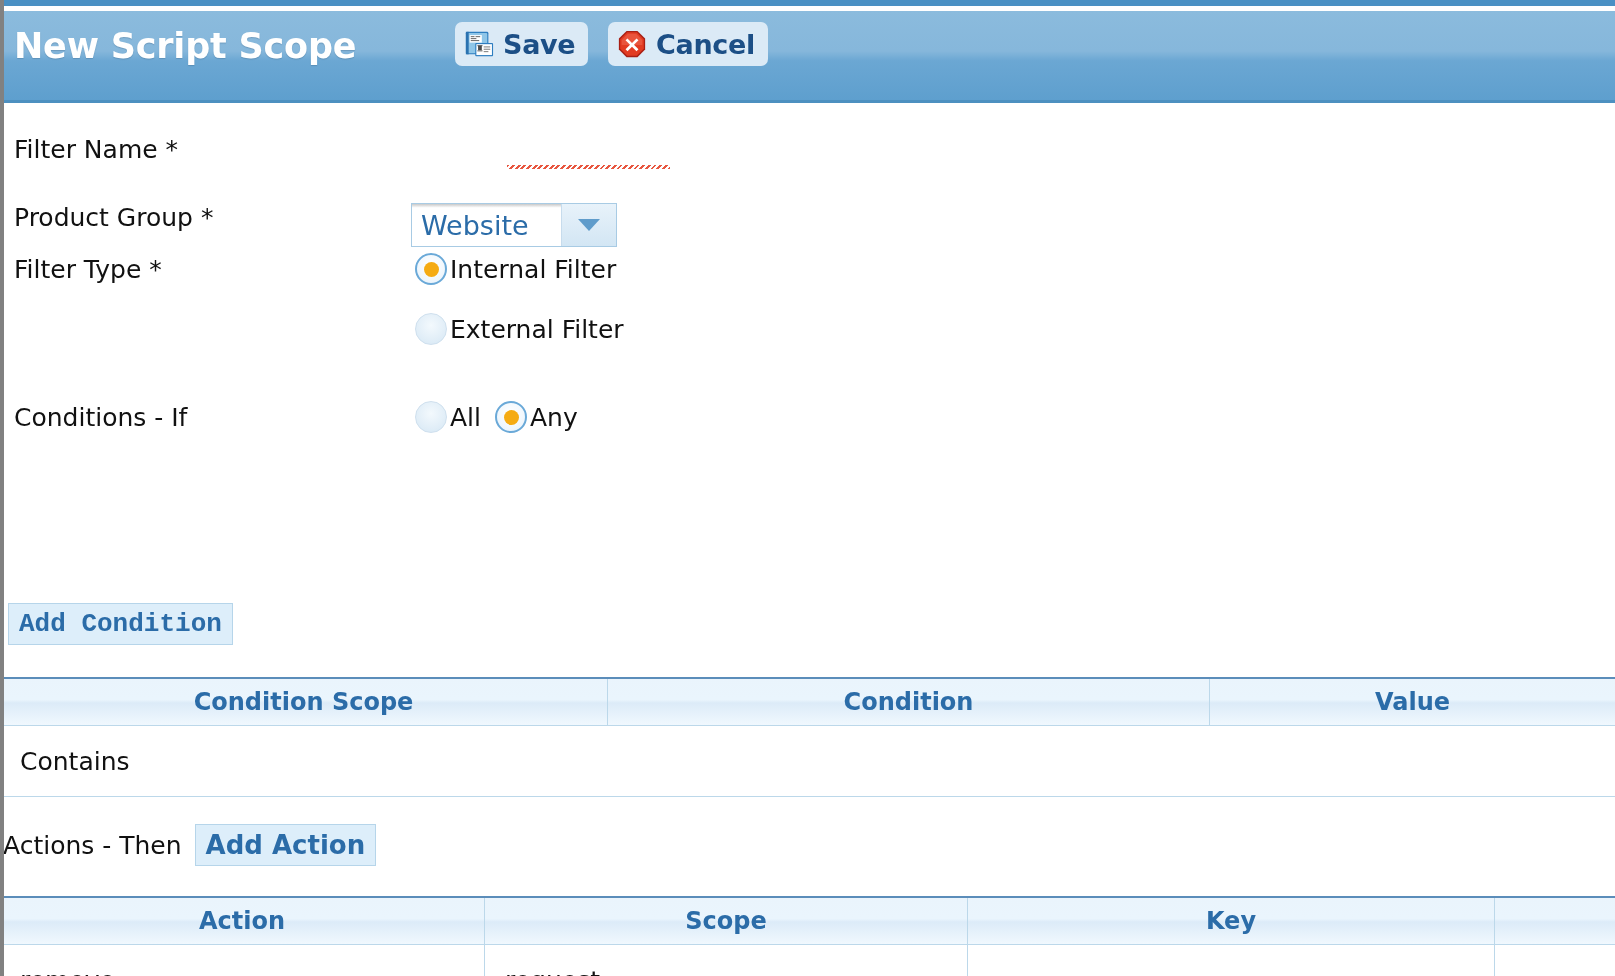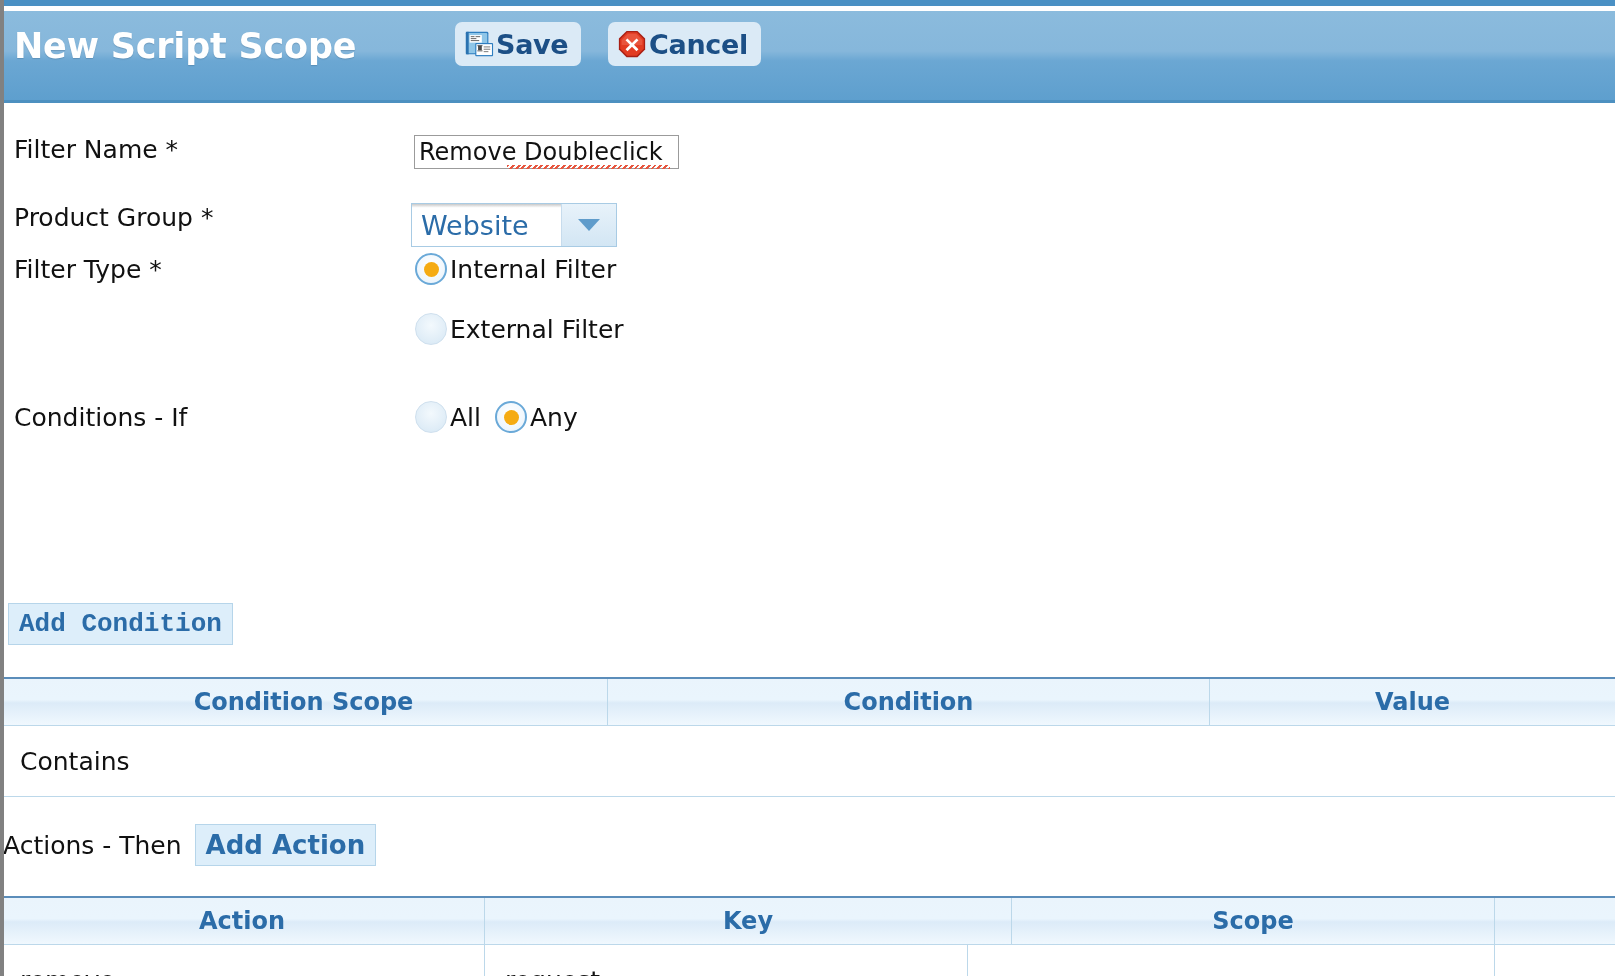--- a/index.html
+++ b/index.html
@@ -81,21 +81,21 @@
     display: flex;
     align-items: center;
     padding: 0 13px 0 9px;
     box-sizing: border-box;
     cursor: pointer;
   }
   .hdr-btn .lbl {
     font-size: 27px;
     font-weight: bold;
     color: #1c4f86;
-    margin-left: 2px;
+    margin-left: 9px;
     white-space: nowrap;
     letter-spacing: -0.3px;
   }
   #btn-save  { left: 455px; }
   #btn-cancel{ left: 608px; }
 
   .icon-save { width: 30px; height: 30px; display:block; }
   .icon-cancel { width: 30px; height: 30px; display:block; }
 
   
@@ -380,21 +380,20 @@
         </svg>
       </span>
       <span class="lbl">Cancel</span>
     </div>
   </div>
 
   <div id="form">
 
     <div class="frow" id="row-filtername">
       <div class="flabel">Filter Name *</div>
-      <input id="input-filtername" type="text" value="Remove Doubleclick" style="">
       <div class="spell-underline"></div>
     </div>
 
     <div class="frow" id="row-productgroup">
       <div class="flabel">Product Group *</div>
       <div id="select-productgroup">
         <div class="sel-value">Website</div>
         <div class="sel-arrow">
           <span class="tri-down"></span>
         </div>
@@ -443,22 +442,22 @@
     </div>
 
     <div id="row-actions-then">
       <span class="at-label">Actions - Then</span>
       <span id="btn-add-action">Add Action</span>
     </div>
 
     <div class="grid" id="grid-actions">
       <div class="ghead">
         <div class="gh" style="width:485px;">Action</div>
+        <div class="gh" style="width:483px;">Scope</div>
         <div class="gh" style="width:527px;">Key</div>
-        <div class="gh" style="width:483px;">Scope</div>
         <div class="gh" style="width:120px;"></div>
       </div>
       <div class="grow">
         <div class="gc" style="width:485px;">
           <a>remove</a>
         </div>
         <div class="gc" style="width:483px;">request</div>
         <div class="gc" style="width:527px;"></div>
         <div class="gc" style="width:120px;"></div>
       </div>

